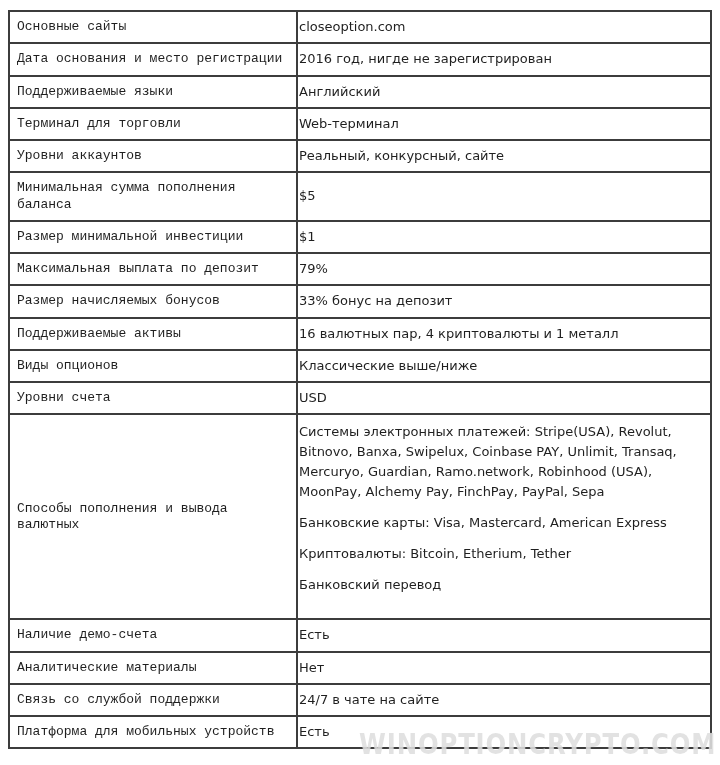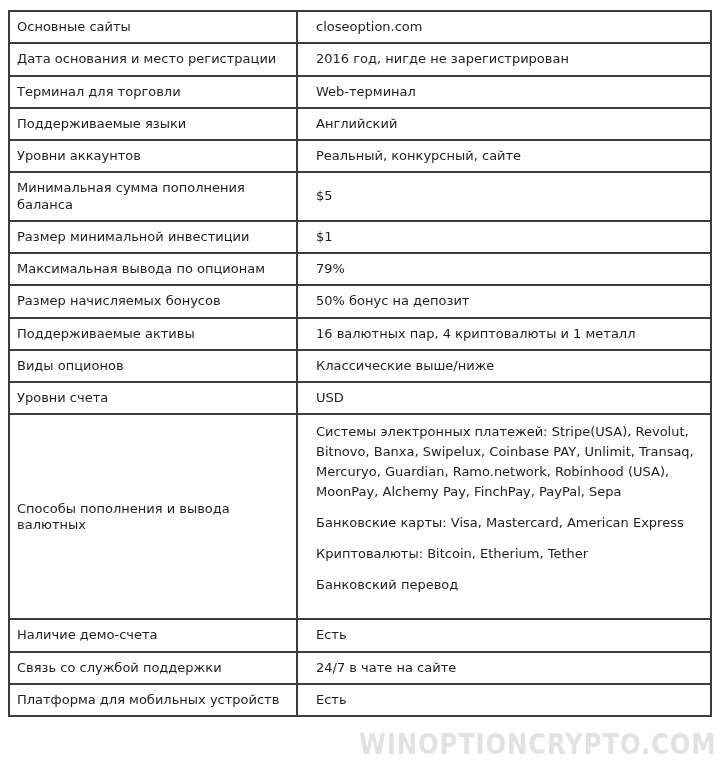--- a/index.html
+++ b/index.html
@@ -27,22 +27,22 @@
   table.info-table col.c-label { width: 288px; }
   table.info-table td {
     border: 2px solid #3c3c3c;
     color: #1f1f1f;
     font-size: 13px;
     line-height: 1.25;
     padding: 7px 8px 7px 8px;
     vertical-align: middle;
     word-wrap: break-word;
   }
-  table.info-table td.label-cell { padding-left: 7px; padding-right: 12px; }
-  table.info-table td.value-cell { padding-left: 18px; }
+  table.info-table td.label-cell { padding-left: 7px; padding-right: 12px; font-family: Liberation Mono, monospace; }
+  table.info-table td.value-cell { padding-left: 1px; }
   table.info-table { border: 2px solid #262626; }
   td.multi-cell { padding-top: 10px; padding-bottom: 10px; }
   td.multi-cell p {
     margin: 0 0 11px 0;
     line-height: 20px;
   }
   td.multi-cell p:last-child { margin-bottom: 16px; }
   .watermark {
     position: absolute;
     right: 4px;
@@ -70,46 +70,46 @@
     <tbody>
       <tr>
         <td class="label-cell">Основные сайты</td>
         <td class="value-cell">closeoption.com</td>
       </tr>
       <tr>
         <td class="label-cell">Дата основания и место регистрации</td>
         <td class="value-cell">2016 год, нигде не зарегистрирован</td>
       </tr>
       <tr>
+        <td class="label-cell">Поддерживаемые языки</td>
+        <td class="value-cell">Английский</td>
+      </tr>
+      <tr>
         <td class="label-cell">Терминал для торговли</td>
         <td class="value-cell">Web-терминал</td>
-      </tr>
-      <tr>
-        <td class="label-cell">Поддерживаемые языки</td>
-        <td class="value-cell">Английский</td>
       </tr>
       <tr>
         <td class="label-cell">Уровни аккаунтов</td>
         <td class="value-cell">Реальный, конкурсный, сайте</td>
       </tr>
       <tr>
         <td class="label-cell">Минимальная сумма пополнения баланса</td>
         <td class="value-cell">$5</td>
       </tr>
       <tr>
         <td class="label-cell">Размер минимальной инвестиции</td>
         <td class="value-cell">$1</td>
       </tr>
       <tr>
-        <td class="label-cell">Максимальная вывода по опционам</td>
+        <td class="label-cell">Максимальная выплата по депозит</td>
         <td class="value-cell">79%</td>
       </tr>
       <tr>
         <td class="label-cell">Размер начисляемых бонусов</td>
-        <td class="value-cell">50% бонус на депозит</td>
+        <td class="value-cell">33% бонус на депозит</td>
       </tr>
       <tr>
         <td class="label-cell">Поддерживаемые активы</td>
         <td class="value-cell">16 валютных пар, 4 криптовалюты и 1 металл</td>
       </tr>
       <tr>
         <td class="label-cell">Виды опционов</td>
         <td class="value-cell">Классические выше/ниже</td>
       </tr>
       <tr>
@@ -123,20 +123,24 @@
           <p>Банковские карты: Visa, Mastercard, American Express</p>
           <p>Криптовалюты: Bitcoin, Etherium, Tether</p>
           <p>Банковский перевод</p>
         </td>
       </tr>
       <tr>
         <td class="label-cell">Наличие демо-счета</td>
         <td class="value-cell">Есть</td>
       </tr>
       <tr>
+        <td class="label-cell">Аналитические материалы</td>
+        <td class="value-cell">Нет</td>
+      </tr>
+      <tr>
         <td class="label-cell">Связь со службой поддержки</td>
         <td class="value-cell">24/7 в чате на сайте</td>
       </tr>
       <tr>
         <td class="label-cell">Платформа для мобильных устройств</td>
         <td class="value-cell">Есть</td>
       </tr>
     </tbody>
   </table>
 

